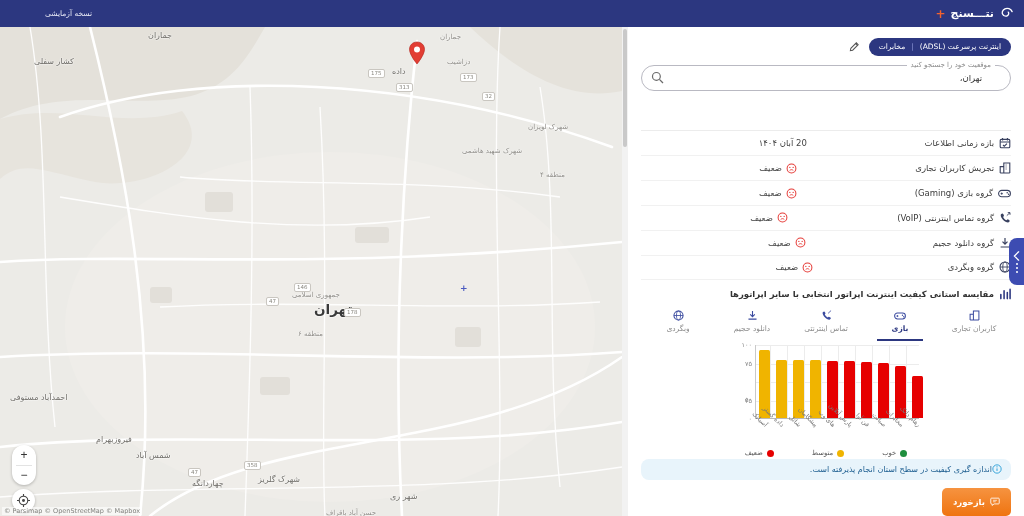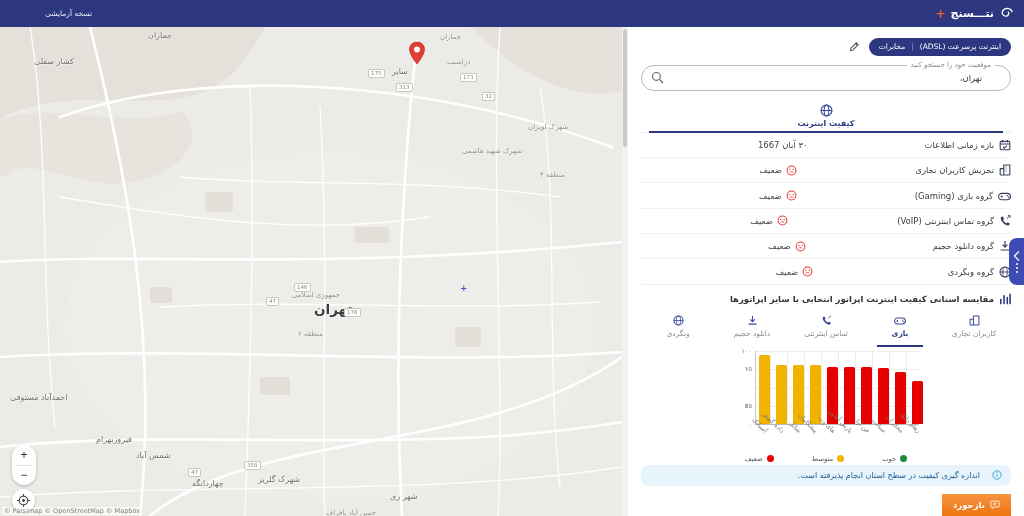--- a/index.html
+++ b/index.html
@@ -88,25 +88,25 @@
   .gridh { left:0; width:100%; height:1px; }
   .gridv { top:0; width:1px; height:100%; }
   .bar { position:absolute; bottom:0; width:11px; border-radius:1.5px 1.5px 0 0; }
   .xlab { position:absolute; font-size:6.3px; color:#777; white-space:nowrap;
           transform:rotate(45deg); transform-origin:top right; direction:rtl; }
   .legend { margin-top:30px; display:flex; gap:38px; }
   .lg-item { display:flex; align-items:center; gap:4px; font-size:6.8px; color:#555; }
   .lg-dot { width:7px; height:7px; border-radius:50%; }
 
   .alert { margin-top:2px; height:22px; background:#e8f4fb; border-radius:8px; display:flex;
-           align-items:center; gap:12px; padding:0 9px; font-size:8px; color:#1d5e90; }
+           align-items:center; gap:0; padding:0 9px; font-size:8px; color:#1d5e90; }
 
   .fb-row { margin-top:8px; display:flex; }
-  .fb-btn { background:linear-gradient(#f69340,#ef7410); color:#fff; border:0; border-radius:0;
-            height:22px; padding:0 11px; font-size:8.5px; font-weight:bold; display:flex;
+  .fb-btn { background:linear-gradient(#f69340,#ef7410); color:#fff; border:0; border-radius:5px;
+            height:28px; padding:0 11px; font-size:8.5px; font-weight:bold; display:flex;
             align-items:center; gap:5px; cursor:pointer; font-family:"DejaVu Sans", sans-serif; }
 
   
   .drawer-tab { position:absolute; right:0; top:238px; width:15px; height:47px; background:#3d4cb2;
                 border-radius:8px 0 0 8px; border:0; cursor:pointer; display:flex; flex-direction:column;
                 align-items:center; justify-content:center; gap:2px; }
   .drawer-tab .dots { width:2px; height:2px; border-radius:50%; background:#fff; }
   svg { display:block; }
 </style>
 </head>
@@ -179,21 +179,21 @@
         <circle cx="7" cy="7" r="4.6" fill="none" stroke="#444" stroke-width="1.2"></circle>
         <circle cx="7" cy="7" r="1.6" fill="#444"></circle>
         <path d="M7 0v2.2M7 11.8V14M0 7h2.2M11.8 7H14" stroke="#444" stroke-width="1.2"></path>
       </svg>
     </button>
     <span class="attribution">© Parsimap © OpenStreetMap © Mapbox</span>
   <span class="map-label town" style="left: 148px; top: 4px;">جماران</span>
       <span class="map-label town" style="left: 34px; top: 30px;">کشار سفلی</span>
       <span class="map-label" style="left: 440px; top: 6px;">جماران</span>
       <span class="map-label" style="left: 447px; top: 31px;">دزاشیب</span>
-      <span class="map-label town" style="left: 392px; top: 40px;">سایر</span>
+      <span class="map-label town" style="left: 392px; top: 40px;">داده</span>
       <span class="map-label" style="left: 462px; top: 120px;">شهرک شهید هاشمی</span>
       <span class="map-label" style="left: 528px; top: 96px;">شهرک لویزان</span>
       <span class="map-label" style="left: 540px; top: 133px; margin-top: 11px;">منطقه ۴</span>
       <span class="map-label" style="left: 292px; top: 264px;">جمهوری اسلامی</span>
       <span class="map-label city" style="left: 314px; top: 274px;">تهران</span>
       <span class="map-label" style="left: 298px; top: 303px;">منطقه ۶</span>
       <span class="map-label town" style="left: 10px; top: 366px;">احمدآباد مستوفی</span>
       <span class="map-label town" style="left: 96px; top: 408px;">فیروزبهرام</span>
       <span class="map-label town" style="left: 136px; top: 424px;">شمس آباد</span>
       <span class="map-label town" style="left: 192px; top: 452px;">چهاردانگه</span>
@@ -236,41 +236,33 @@
       <span class="search-label">موقعیت خود را جستجو کنید</span>
       <span class="search-icon">
         <svg width="13" height="13" viewBox="0 0 13 13">
             <circle cx="5.4" cy="5.4" r="3.9" fill="none" stroke="#6a6a6a" stroke-width="1.2"></circle>
             <path d="M8.4 8.4L12 12" stroke="#6a6a6a" stroke-width="1.3"></path>
           </svg>
       </span>
     </div>
 
     <div class="main-tabs">
-      <div class="main-tab active">
-        <svg width="13" height="13" viewBox="0 0 12 12">
-          <circle cx="6" cy="6" r="5" fill="none" stroke="#3a4a9f" stroke-width="1.1"></circle>
-            <ellipse cx="6" cy="6" rx="2.2" ry="5" fill="none" stroke="#3a4a9f" stroke-width="1"></ellipse>
-            <path d="M1 6h10" stroke="#3a4a9f" stroke-width="1"></path>
-        </svg>
-        <span>کیفیت اینترنت</span>
-      </div>
     </div>
 
     <div class="q-row">
       <div class="q-row-main">
         <svg width="12" height="12" viewBox="0 0 12 12">
           <rect x="1.2" y="2.4" width="9.6" height="8.4" rx="1" fill="none" stroke="#39415f" stroke-width="1.1"></rect>
           <path d="M3.6 1v2.4M8.4 1v2.4M1.2 5h9.6" stroke="#39415f" stroke-width="1.1"></path>
           <path d="M4 8l1.3 1.2L8 6.6" fill="none" stroke="#39415f" stroke-width="1.1"></path>
         </svg>
         <span>بازه زمانی اطلاعات</span>
       </div>
       <div class="q-row-value">
-        <span>۳۰ آبان 1667</span>
+        <span>20 آبان ۱۴۰۴</span>
       </div>
     </div>
 
     <div class="q-row">
       <div class="q-row-main">
         <svg width="12" height="12" viewBox="0 0 12 12">
           <path d="M1.2 11V4.6h3.6V11M4.8 11V1h6v10M1.2 11h9.6" fill="none" stroke="#39415f" stroke-width="1.1"></path>
           <path d="M6.6 3h1M6.6 5h1M6.6 7h1" stroke="#39415f" stroke-width="0.9"></path>
         </svg>
         <span>تجریش کاربران تجاری</span>

